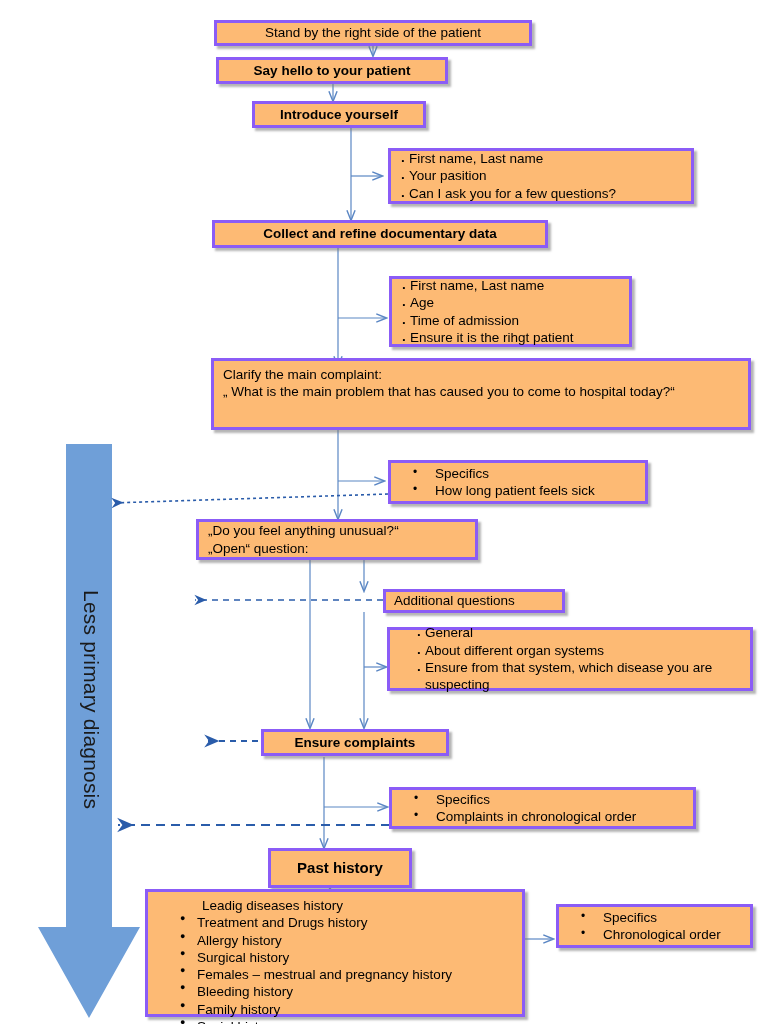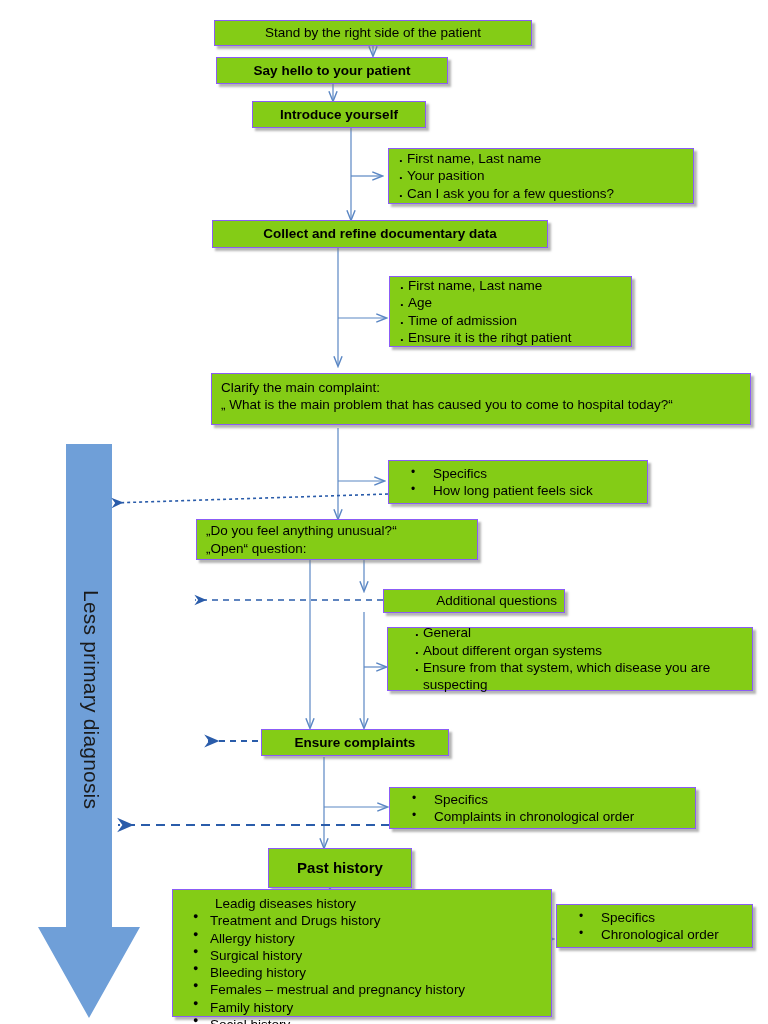--- a/index.html
+++ b/index.html
@@ -22,22 +22,22 @@
     position: absolute;
     left: 0;
     top: 0;
     width: 768px;
     height: 1024px;
     pointer-events: none;
   }
   .node {
     position: absolute;
     box-sizing: border-box;
-    background: #84cc16;
-    border: 1px solid #8b5cf6;
+    background: #fdba74;
+    border: 3px solid #8b5cf6;
     box-shadow: 2.5px 2.5px 2px rgba(120,120,120,0.55);
     font-size: 13.5px;
     line-height: 1.28;
     color: #000000;
     padding: 3px 7px;
     display: flex;
     flex-direction: column;
     justify-content: center;
   }
   .node.center {
@@ -210,38 +210,38 @@
 
   <div class="node" style="left:389px; top:276px; width:243px; height:71px; padding-left:9px;">
     <ul class="dotlist">
       <li>First name, Last name</li>
       <li>Age</li>
       <li>Time of admission</li>
       <li>Ensure it is the rihgt patient</li>
     </ul>
   </div>
 
-  <div class="node" style="left:211px; top:373px; width:540px; height:52px; padding:5px 9px; justify-content:flex-start;">
+  <div class="node" style="left:211px; top:358px; width:540px; height:72px; padding:5px 9px; justify-content:flex-start;">
     <span class="line">Clarify the main complaint:</span>
     <span class="wrapline">„ What is the main problem that has caused you to come to hospital today?“</span>
   </div>
 
   <div class="node" style="left:388px; top:460px; width:260px; height:44px; padding-left:0;">
     <ul class="bulletlist">
       <li>Specifics</li>
       <li>How long patient feels sick</li>
     </ul>
   </div>
 
   <div class="node" style="left:196px; top:519px; width:282px; height:41px; padding:3px 9px; justify-content:center;">
     <span class="line">„Do you feel anything unusual?“</span>
     <span class="line">„Open“ question:</span>
   </div>
 
-  <div class="node" style="left:383px; top:589px; width:182px; height:24px; padding-left:8px;align-items:flex-end;">
+  <div class="node" style="left:383px; top:589px; width:182px; height:24px; padding-left:8px;">
     <span class="line">Additional questions</span>
   </div>
 
   <div class="node" style="left:387px; top:627px; width:366px; height:64px; padding-left:26px;">
     <ul class="dotlist">
       <li>General</li>
       <li>About different organ systems</li>
       <li class="wrapline" style="white-space:normal;">Ensure from that system, which disease you are suspecting</li>
     </ul>
   </div>
@@ -254,28 +254,28 @@
     <ul class="bulletlist">
       <li>Specifics</li>
       <li>Complaints in chronological order</li>
     </ul>
   </div>
 
   <div class="node center bold" style="left:268px; top:848px; width:144px; height:40px; font-size:15px;">
     <span class="line">Past history</span>
   </div>
 
-  <div class="node" style="left:145px; top:889px; width:380px; height:128px; padding:5px 4px; justify-content:flex-start;margin-left:27px;">
+  <div class="node" style="left:145px; top:889px; width:380px; height:128px; padding:5px 16px; justify-content:flex-start;">
     <span class="heading-line">Leadig diseases history</span>
     <ul class="roundlist">
       <li>Treatment and Drugs history</li>
       <li>Allergy history</li>
       <li>Surgical history</li>
+      <li>Females – mestrual and pregnancy history</li>
       <li>Bleeding history</li>
-      <li>Females – mestrual and pregnancy history</li>
       <li>Family history</li>
       <li>Social history</li>
     </ul>
   </div>
 
   <div class="node" style="left:556px; top:904px; width:197px; height:44px; padding-left:0;">
     <ul class="bulletlist">
       <li>Specifics</li>
       <li>Chronological order</li>
     </ul>

